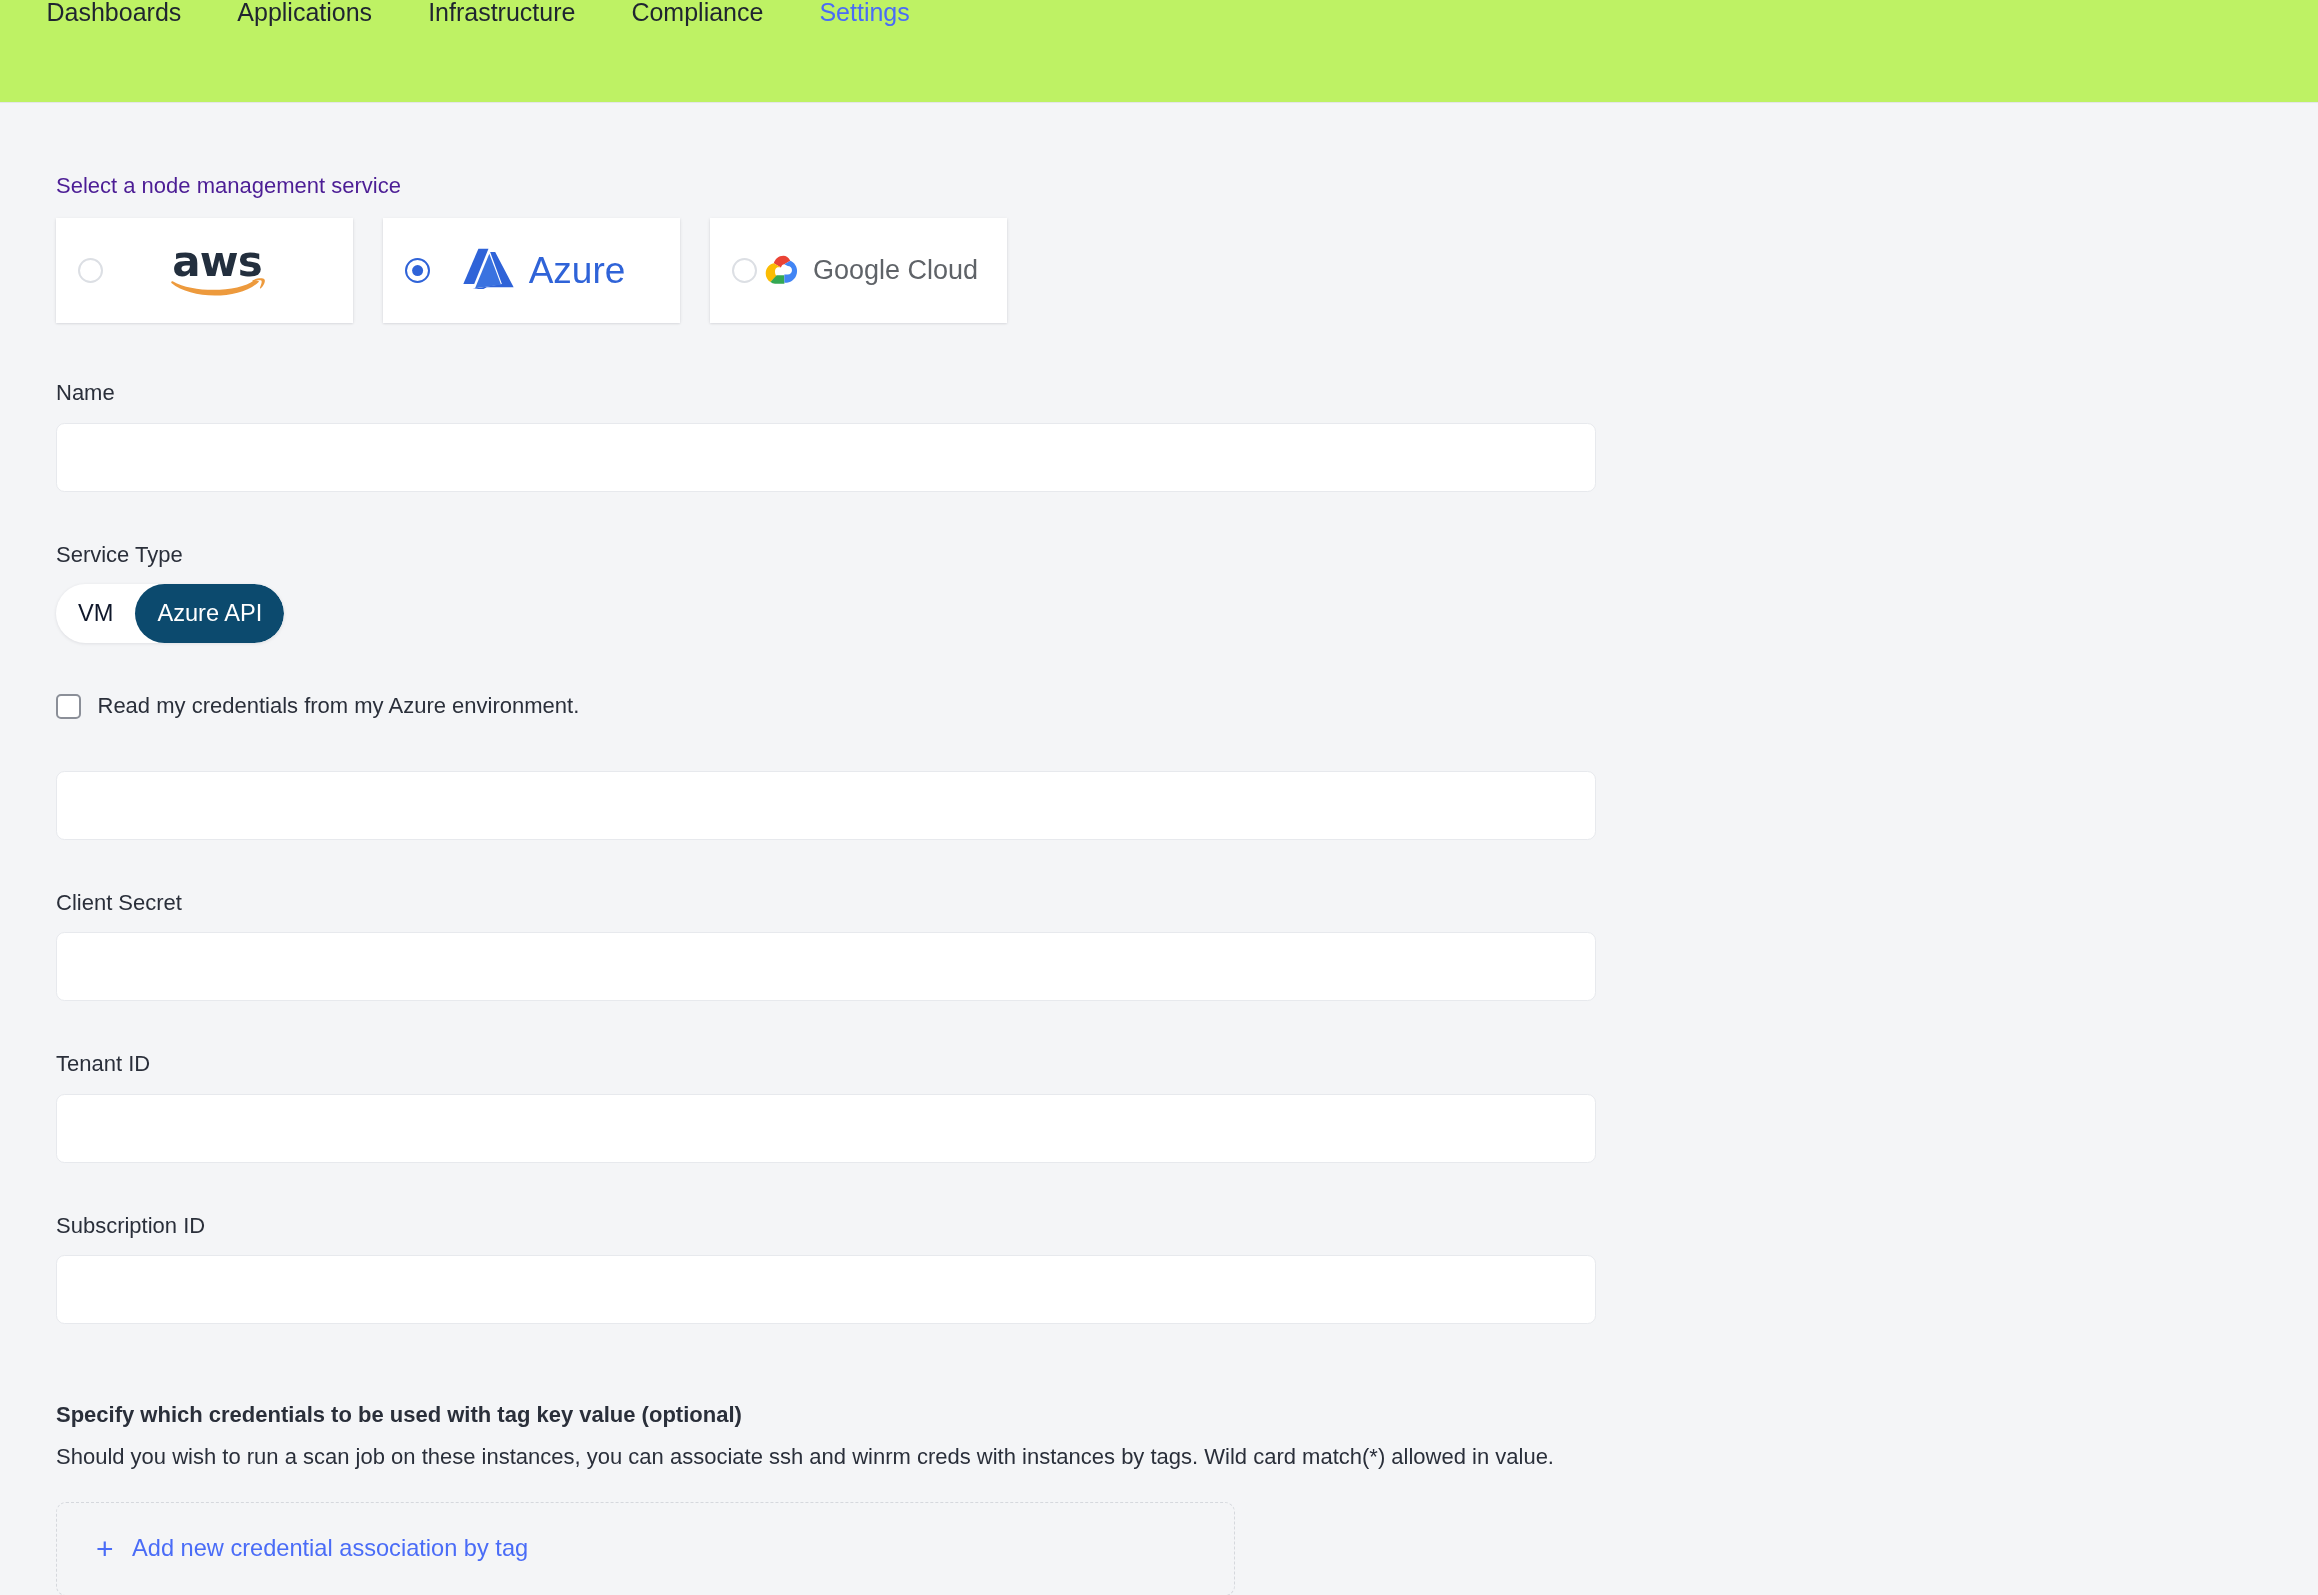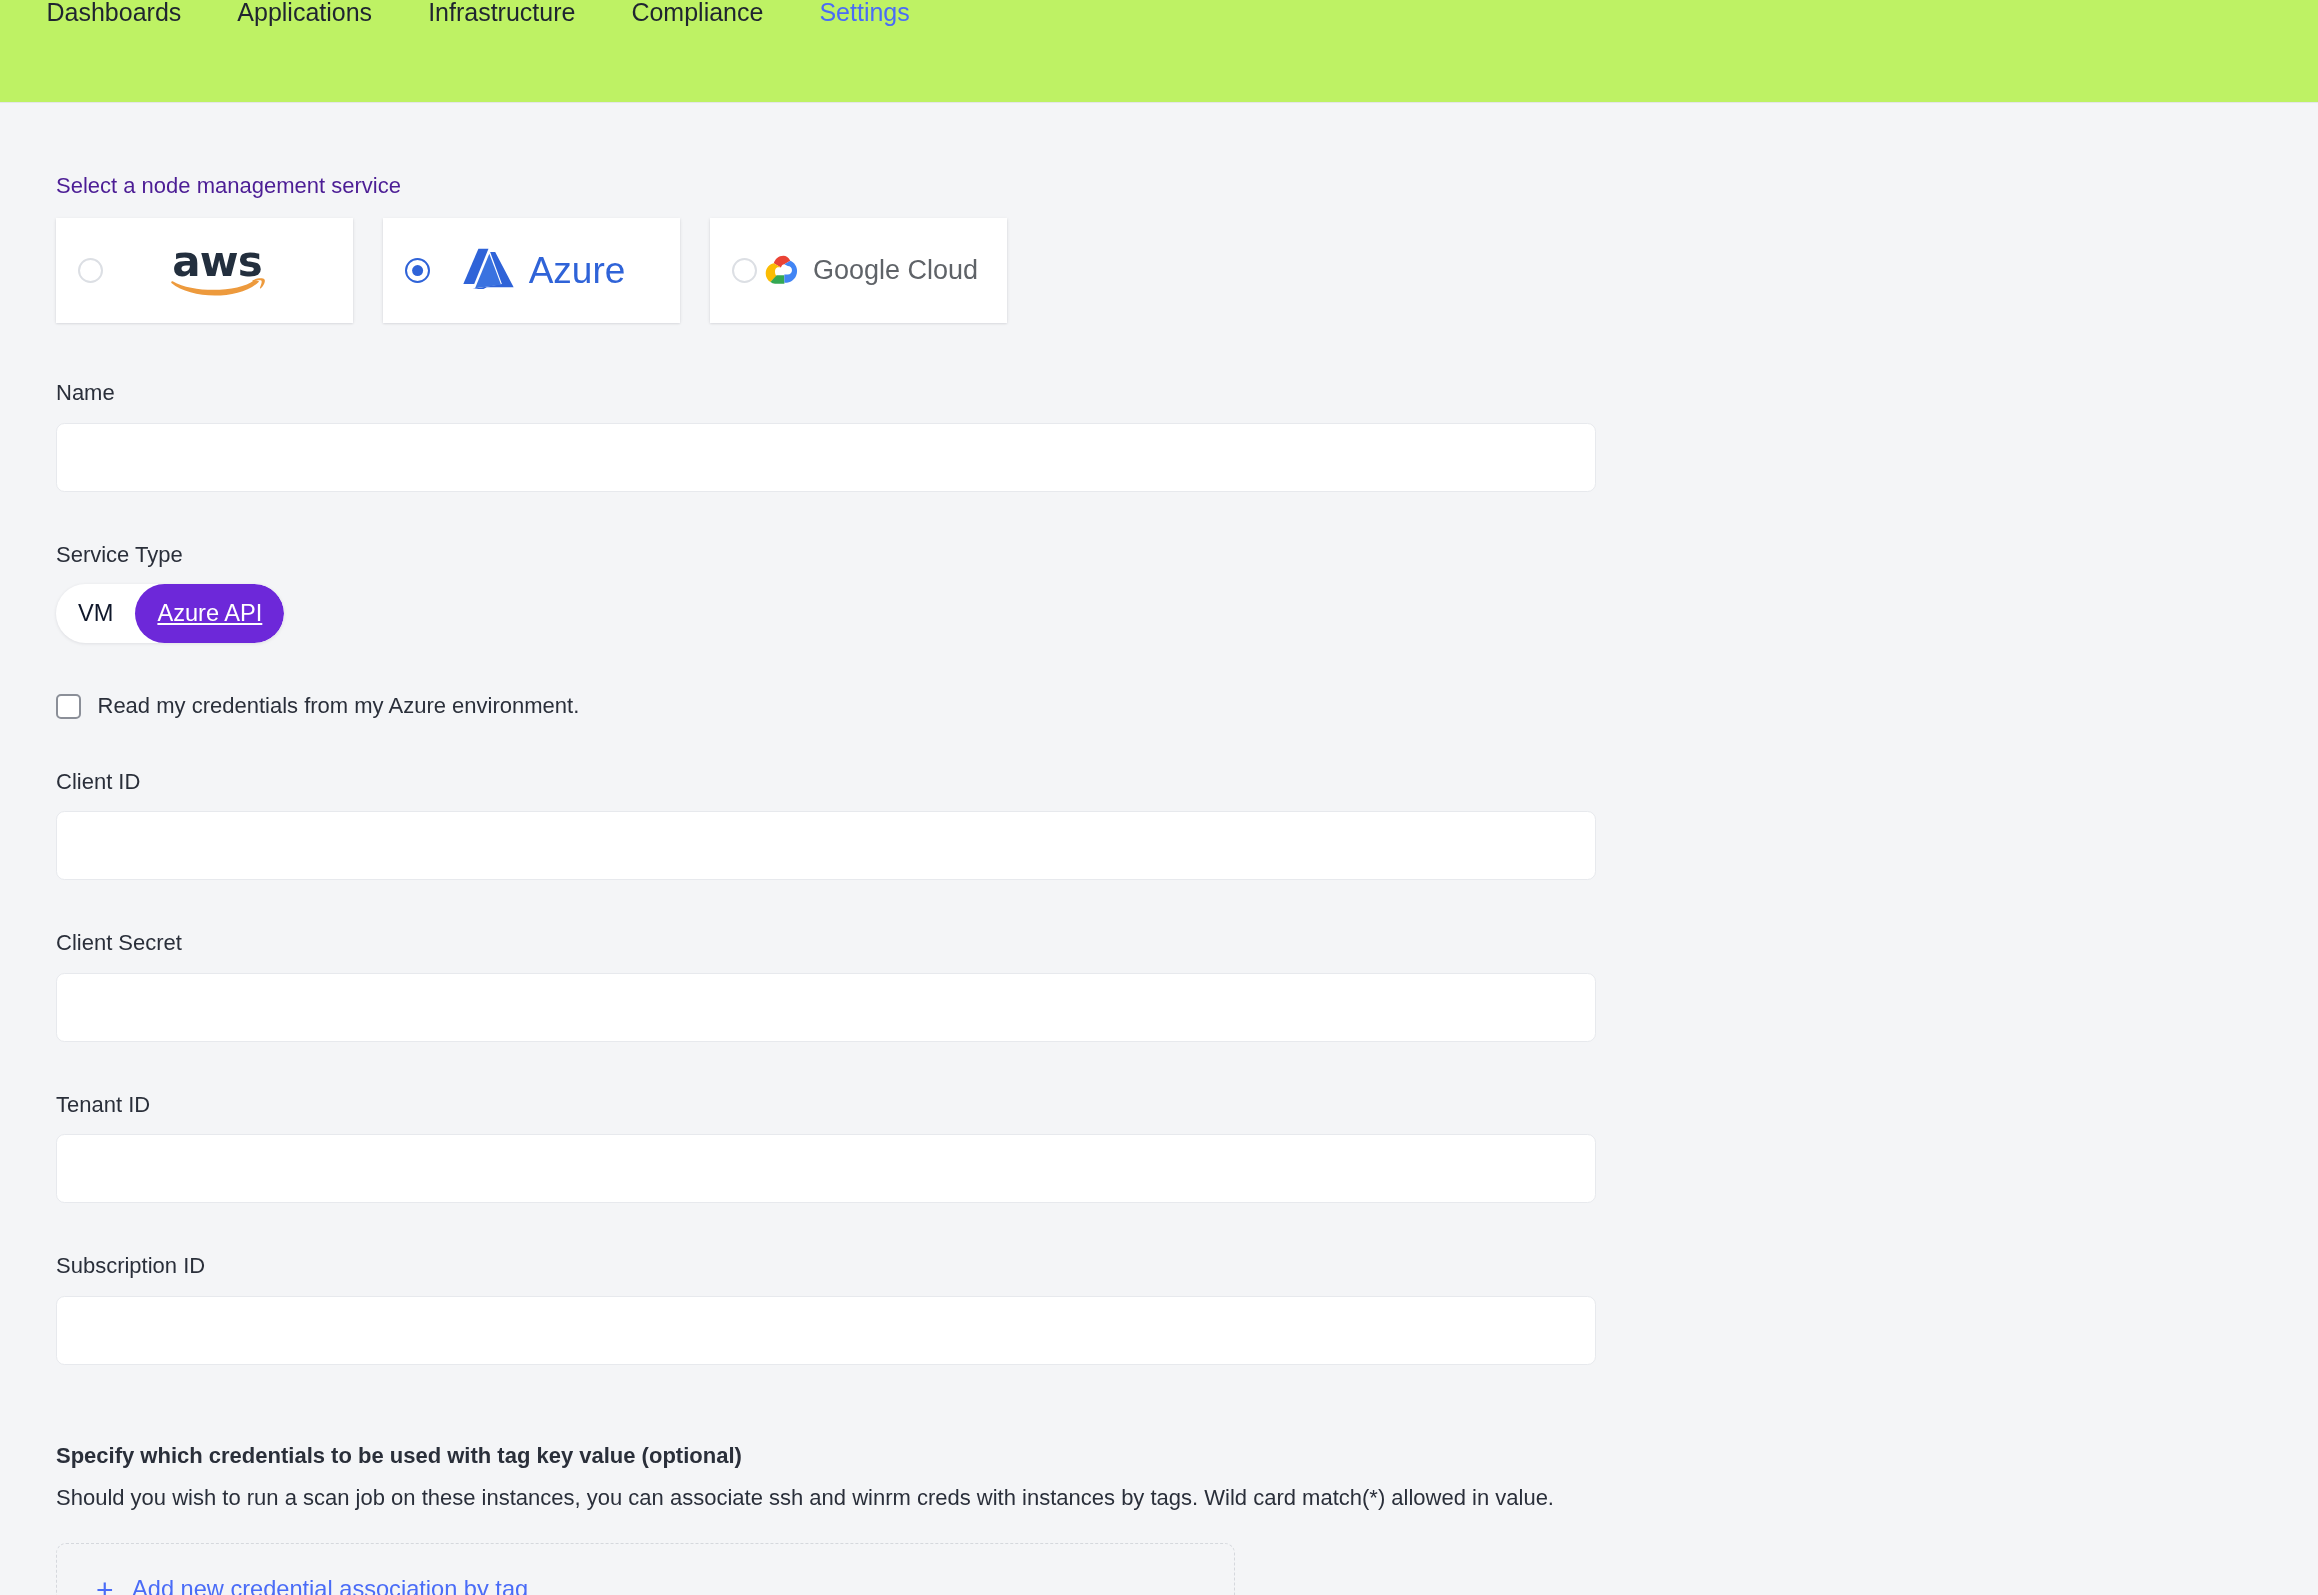--- a/index.html
+++ b/index.html
@@ -149,23 +149,22 @@
     display: flex;
     align-items: center;
     justify-content: center;
     padding: 0 22px;
     color: #0f172a;
     border-radius: 34px;
     cursor: pointer;
     white-space: nowrap;
   }
   .toggle-opt.active {
-    background: #6d28d9;
+    background: #0c4a6e;
     color: #ffffff;
-    text-decoration: underline;
   }
 
   
   .checkbox-row {
     display: flex;
     align-items: center;
     gap: 17px;
     margin-top: 51px;
   }
   .checkbox {
@@ -284,21 +283,20 @@
       <div class="toggle-opt active">Azure API</div>
     </div>
   </div>
 
   <div class="checkbox-row">
     <span class="checkbox"></span>
     <span class="checkbox-label">Read my credentials from my Azure environment.</span>
   </div>
 
   <div class="field-block">
-    <div class="field-label">Client ID</div>
     <input class="text-input" type="text" placeholder="" style="">
   </div>
 
   <div class="field-block">
     <div class="field-label">Client Secret</div>
     <input class="text-input" type="text" placeholder="" style="">
   </div>
 
   <div class="field-block">
     <div class="field-label">Tenant ID</div>

